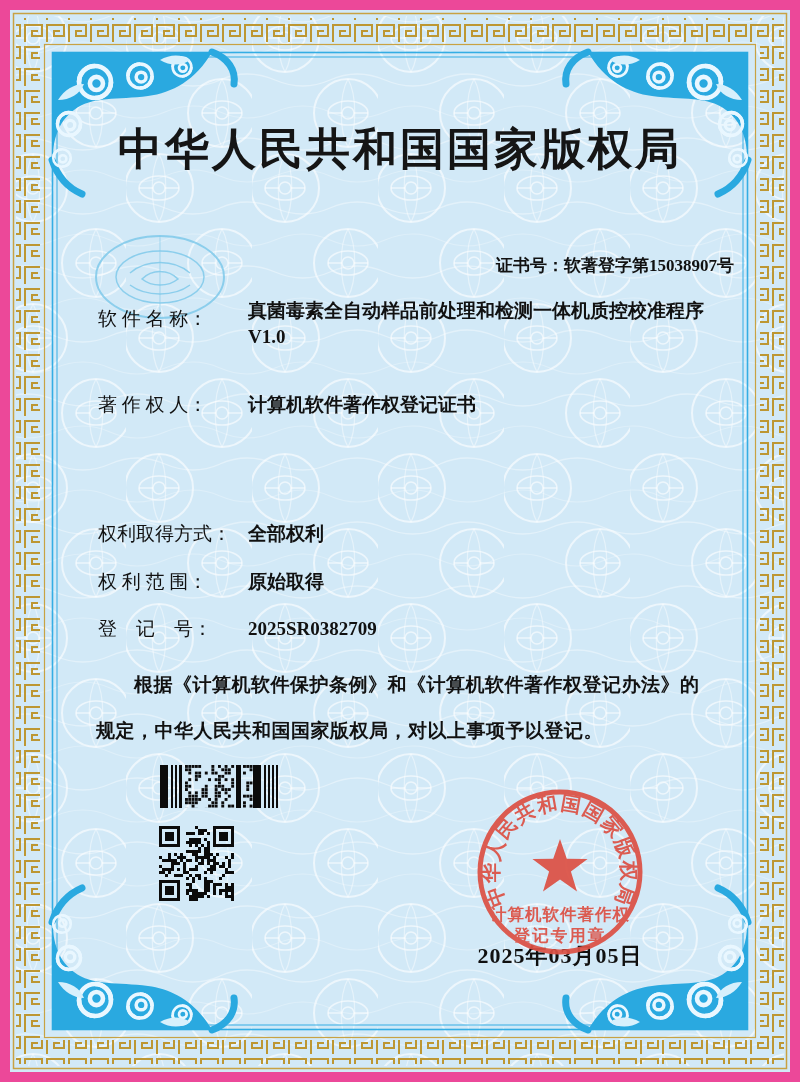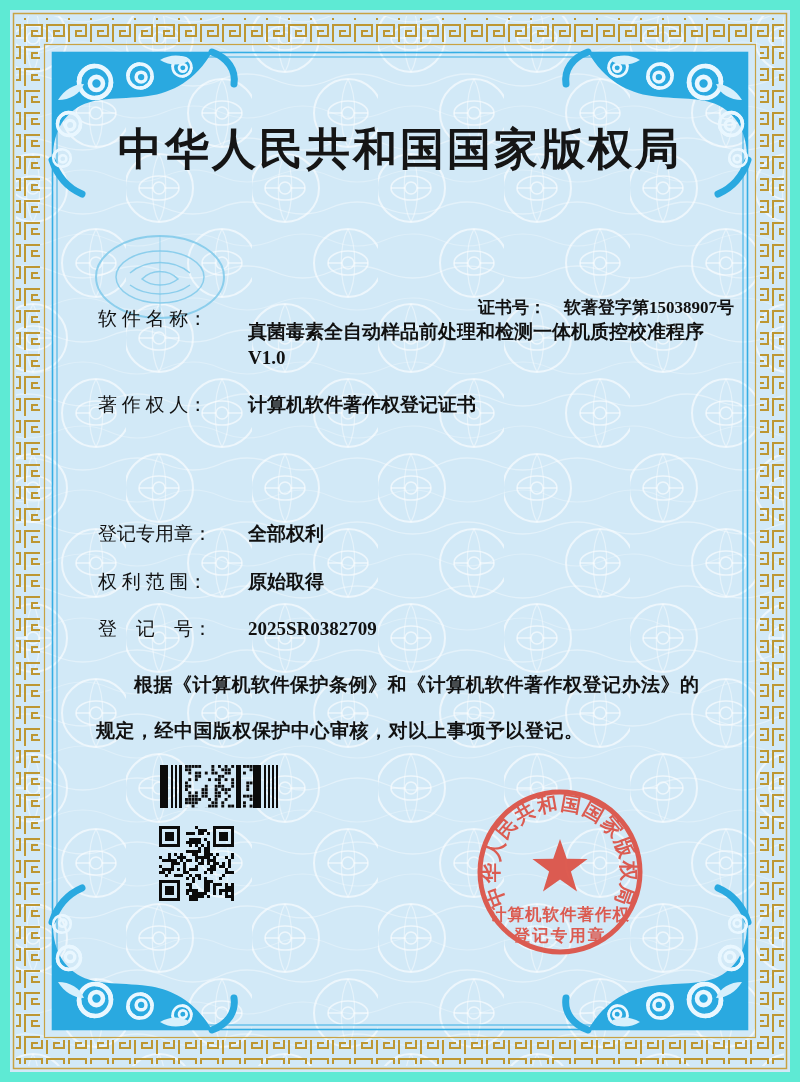--- a/index.html
+++ b/index.html
@@ -1,30 +1,30 @@
 <!DOCTYPE html>
 <html><head>
 <meta charset="utf-8">
 <style>
   html,body{margin:0;padding:0;}
   body{background:#9aa0a6;font-family:"Liberation Serif","DejaVu Serif",serif;}
   .page{
     position:relative;width:800px;height:1082px;margin:0 auto;
-    background:#5eead4;overflow:hidden;
+    background:#ec4899;overflow:hidden;
   }
   .bg-svg{position:absolute;left:0;top:0;z-index:0;}
   .abs{position:absolute;}
   .title{
     left:0;width:800px;text-align:center;color:#151515;
     font-weight:900;font-size:44px;letter-spacing:3px;z-index:2;
     font-family:"Liberation Serif","DejaVu Serif",serif;
   }
   .cert-no{
-    right:66px;top:254px;z-index:2;display:flex;gap:18px;
-    font-size:17px;font-weight:bold;color:#111;margin-top:42px;
+    right:66px;top:254px;z-index:2;display:flex;gap:0;
+    font-size:17px;font-weight:bold;color:#111;
   }
   .field-row{z-index:2;color:#111;}
   .field-label{
     position:absolute;left:98px;font-size:19px;font-weight:normal;white-space:pre;
   }
   .field-value{
     position:absolute;left:248px;font-size:19px;font-weight:bold;
     line-height:26px;width:472px;word-break:break-all;
   }
   .body-par{
@@ -115,47 +115,47 @@
 
   <div class="abs title" style="top:120px">中华人民共和国国家版权局</div>
 
   <div class="abs cert-no">
     <span>证书号：</span>
     <span>软著登字第15038907号</span>
   </div>
 
   <div class="field-row">
     <div class="abs field-label" style="top:306px">软 件 名 称：</div>
-    <div class="abs field-value" style="top:319px">
+    <div class="abs field-value" style="top:298px">
       <div>真菌毒素全自动样品前处理和检测一体机质控校准程序</div>
       <div>V1.0</div>
     </div>
   </div>
 
   <div class="field-row">
     <div class="abs field-label" style="top:392px">著 作 权 人：</div>
     <div class="abs field-value" style="top:392px">计算机软件著作权登记证书</div>
   </div>
 
   <div class="field-row">
-    <div class="abs field-label" style="top:521px">登记专用章：</div>
+    <div class="abs field-label" style="top:521px">权利取得方式：</div>
     <div class="abs field-value" style="top:521px">全部权利</div>
   </div>
 
   <div class="field-row">
     <div class="abs field-label" style="top:569px">权 利 范 围：</div>
     <div class="abs field-value" style="top:569px">原始取得</div>
   </div>
 
   <div class="field-row">
     <div class="abs field-label" style="top:616px">登　记　号：</div>
     <div class="abs field-value" style="top:616px">2025SR0382709</div>
   </div>
 
-  <div class="abs body-par">根据《计算机软件保护条例》和《计算机软件著作权登记办法》的规定，经中国版权保护中心审核，对以上事项予以登记。</div>
+  <div class="abs body-par">根据《计算机软件保护条例》和《计算机软件著作权登记办法》的规定，中华人民共和国国家版权局，对以上事项予以登记。</div>
 
   <svg class="abs codes" style="left:160px;top:765px" width="118" height="43" viewBox="0 0 118 43" id="barcode">
       <rect x="0" y="0" width="8" height="43" fill="#0b0b0b"></rect>
       <rect x="11" y="0" width="2" height="43" fill="#0b0b0b"></rect>
       <rect x="15" y="0" width="2" height="43" fill="#0b0b0b"></rect>
       <rect x="19" y="0" width="3" height="43" fill="#0b0b0b"></rect>
       <rect x="25" y="0" width="2.9" height="2.9" fill="#0b0b0b"></rect>
       <rect x="25" y="3.3" width="2.9" height="2.9" fill="#0b0b0b"></rect>
       <rect x="25" y="16.5" width="2.9" height="2.9" fill="#0b0b0b"></rect>
       <rect x="25" y="19.8" width="2.9" height="2.9" fill="#0b0b0b"></rect>
@@ -566,14 +566,15 @@
       <circle cx="98" cy="100" r="80" fill="none" stroke="#dc5145" stroke-width="5"></circle>
       <polygon fill="#dc5145" points="98,67 104.8,86.7 125.6,87 108.9,99.6 115,119.5 98,107.5 81,119.5 87.1,99.6 70.4,87 91.2,86.7"></polygon>
       <text font-size="20" font-weight="bold" fill="#dc5145" letter-spacing="1.6" font-family="Liberation Serif, DejaVu Serif, serif">
         <textPath href="#sealArc" startOffset="2">中华人民共和国国家版权局</textPath>
       </text>
       <text x="98" y="148" text-anchor="middle" font-size="16.5" font-weight="bold" fill="#dc5145" letter-spacing="1" font-family="Liberation Serif, DejaVu Serif, serif">计算机软件著作权</text>
       <text x="98" y="169" text-anchor="middle" font-size="16.5" font-weight="bold" fill="#dc5145" letter-spacing="2" font-family="Liberation Serif, DejaVu Serif, serif">登记专用章</text>
     </g>
   </svg>
 
+  <div class="abs date-line">2025年03月05日</div>
 
 </div>
 
 </body></html>

